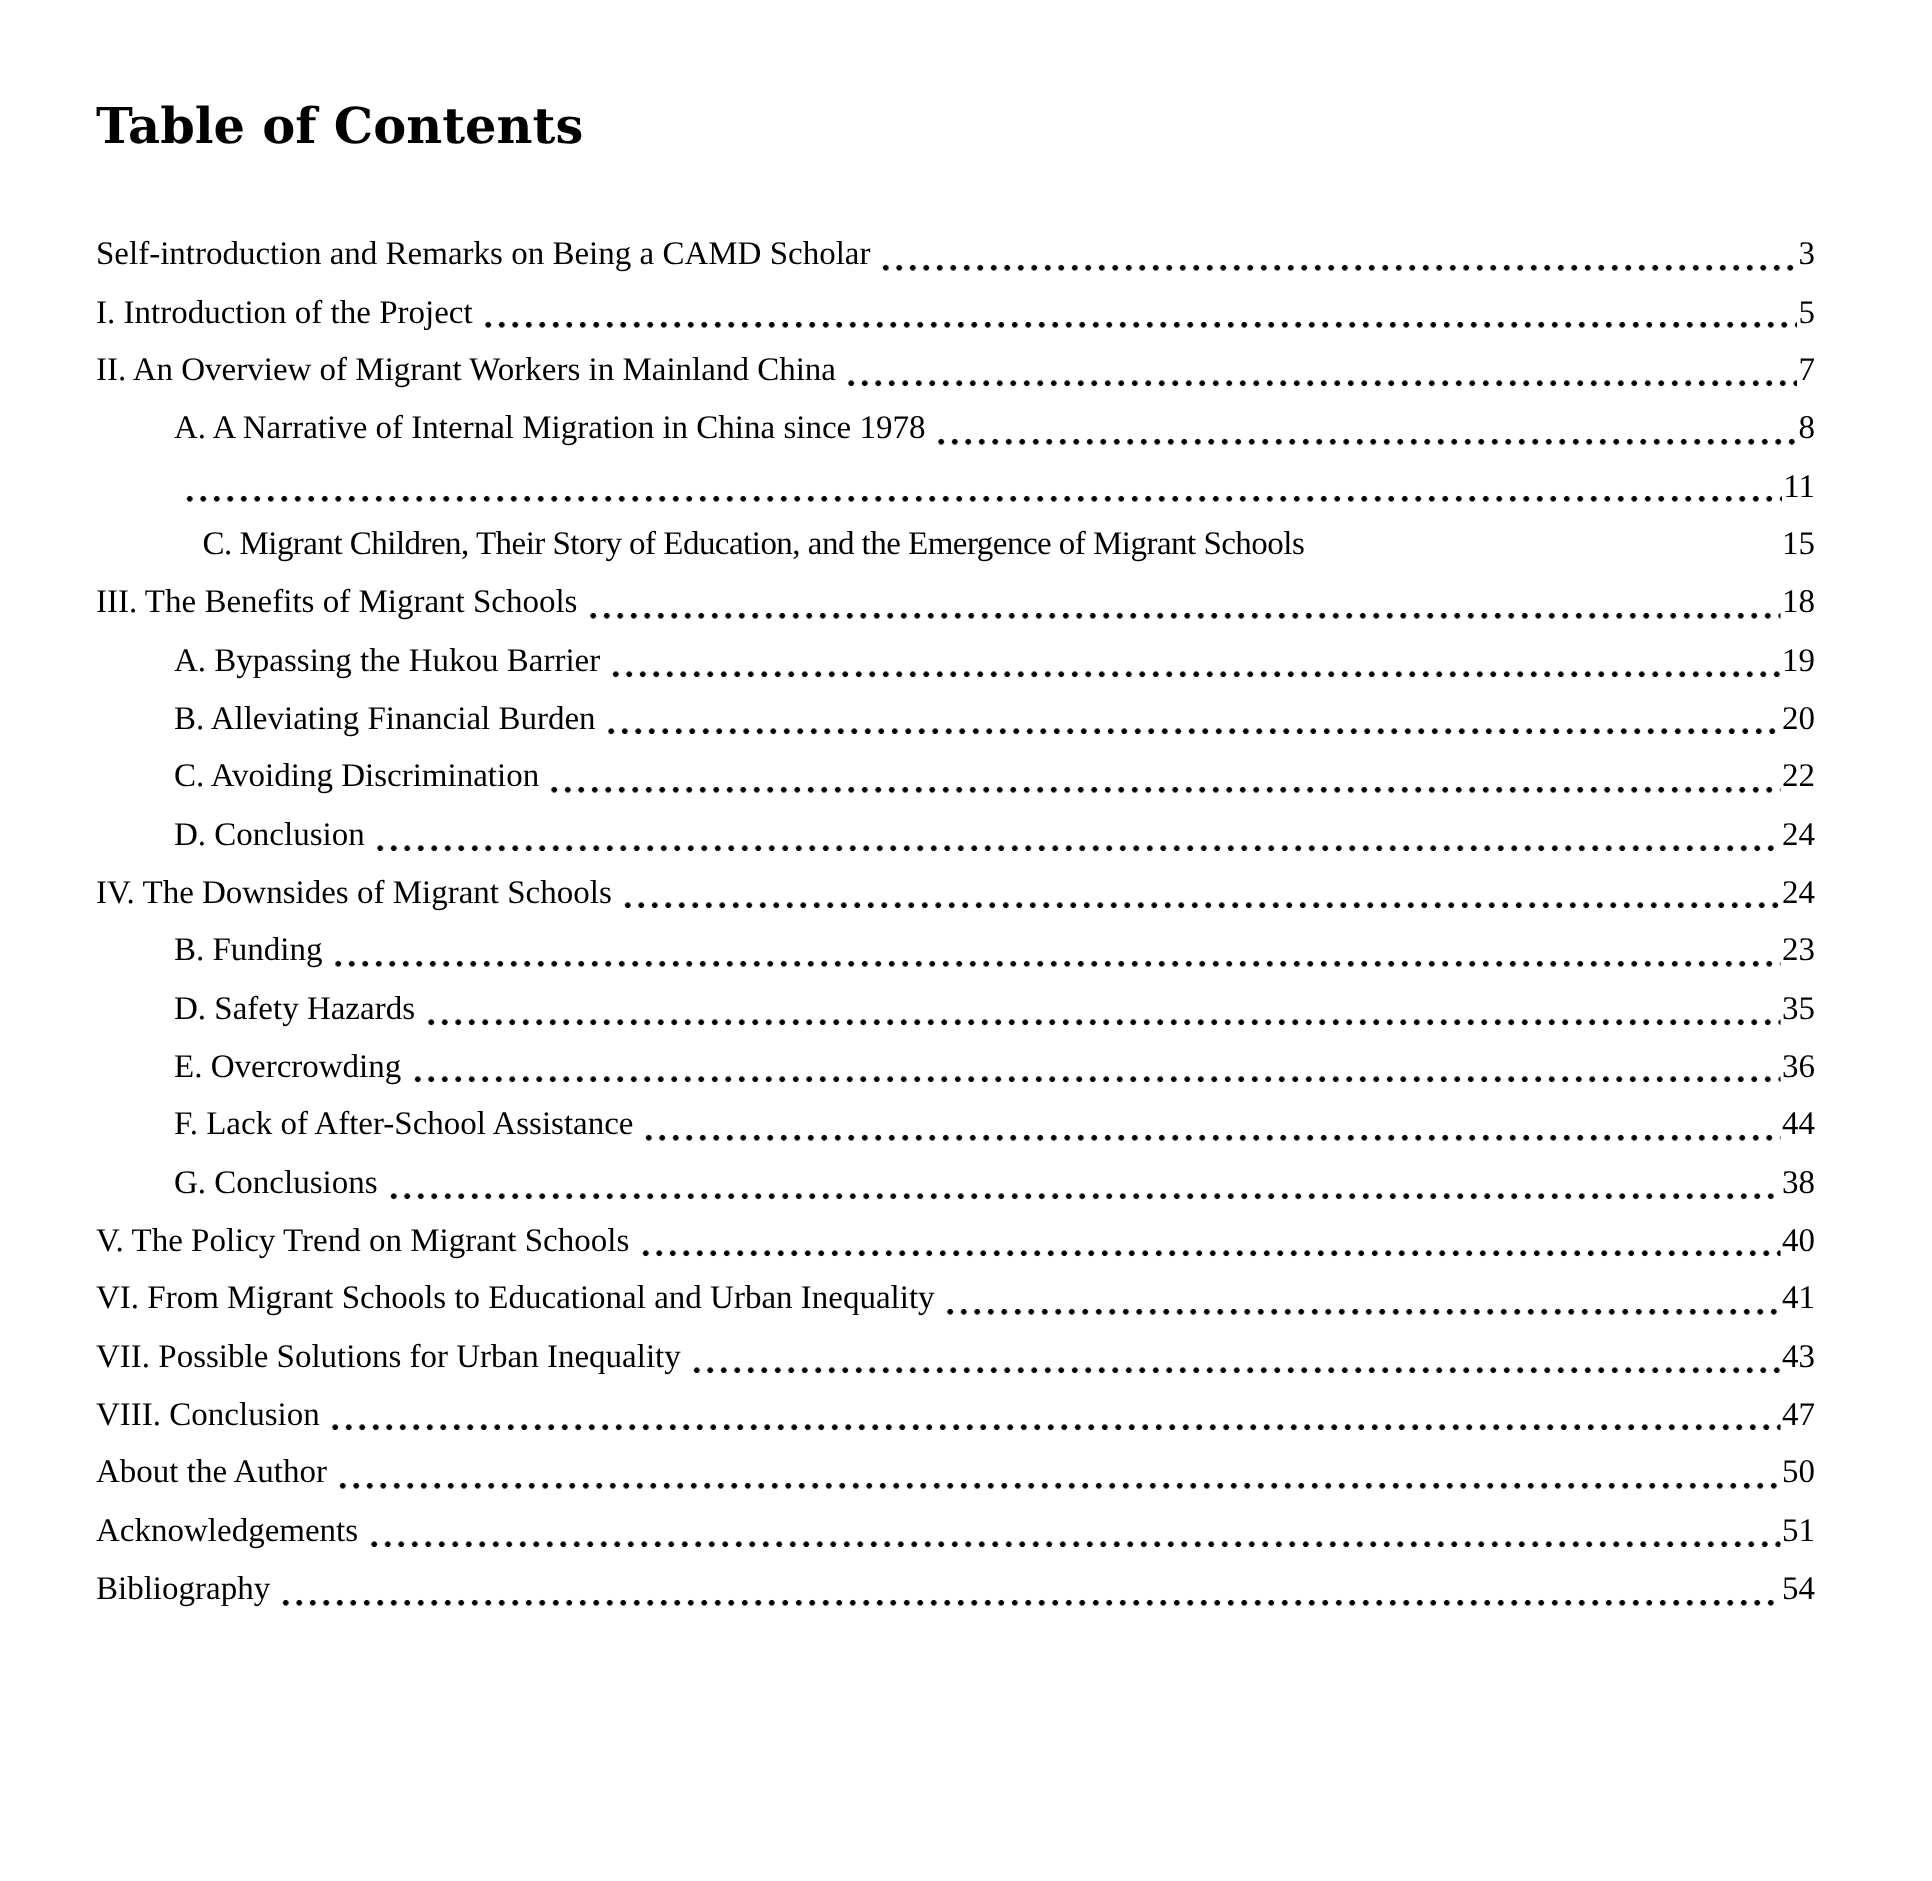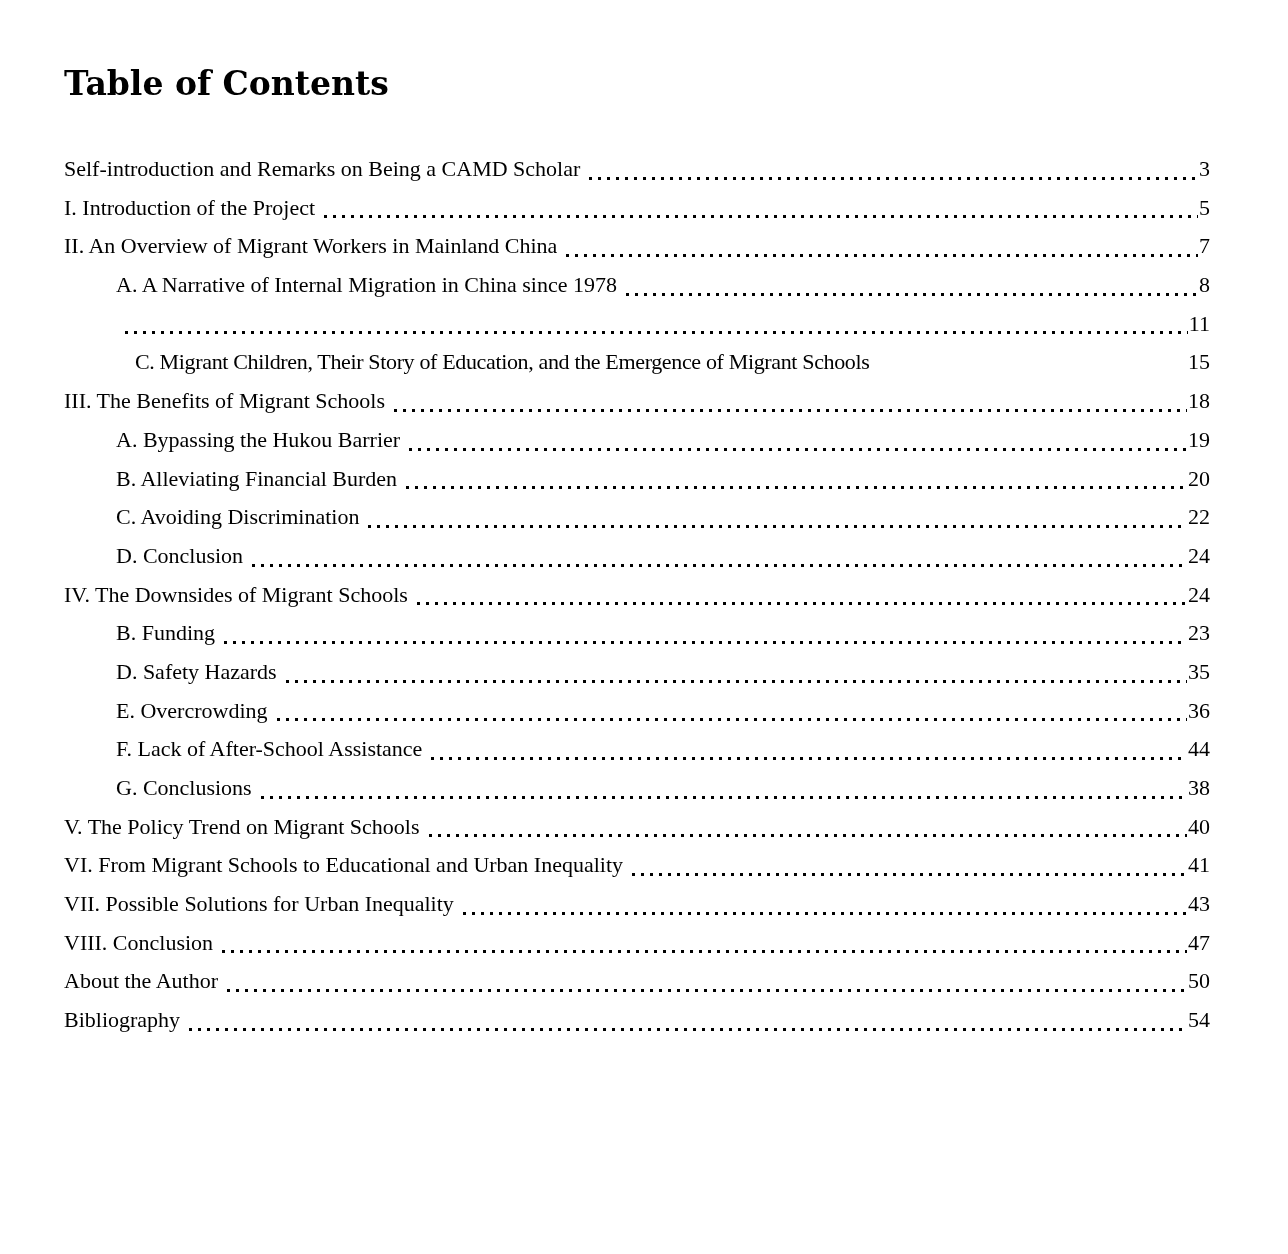--- a/index.html
+++ b/index.html
@@ -202,20 +202,25 @@
     <span class="dot-leader"></span>
     <span class="toc-page">47</span>
   </div>
 
   <div class="toc-row">
     <span class="toc-label">About the Author</span>
     <span class="dot-leader"></span>
     <span class="toc-page">50</span>
   </div>
 
+  <div class="toc-row">
+    <span class="toc-label">Acknowledgements</span>
+    <span class="dot-leader"></span>
+    <span class="toc-page">51</span>
+  </div>
 
   <div class="toc-row">
     <span class="toc-label">Bibliography</span>
     <span class="dot-leader"></span>
     <span class="toc-page">54</span>
   </div>
 
 </div>
   </div>
 </div>

